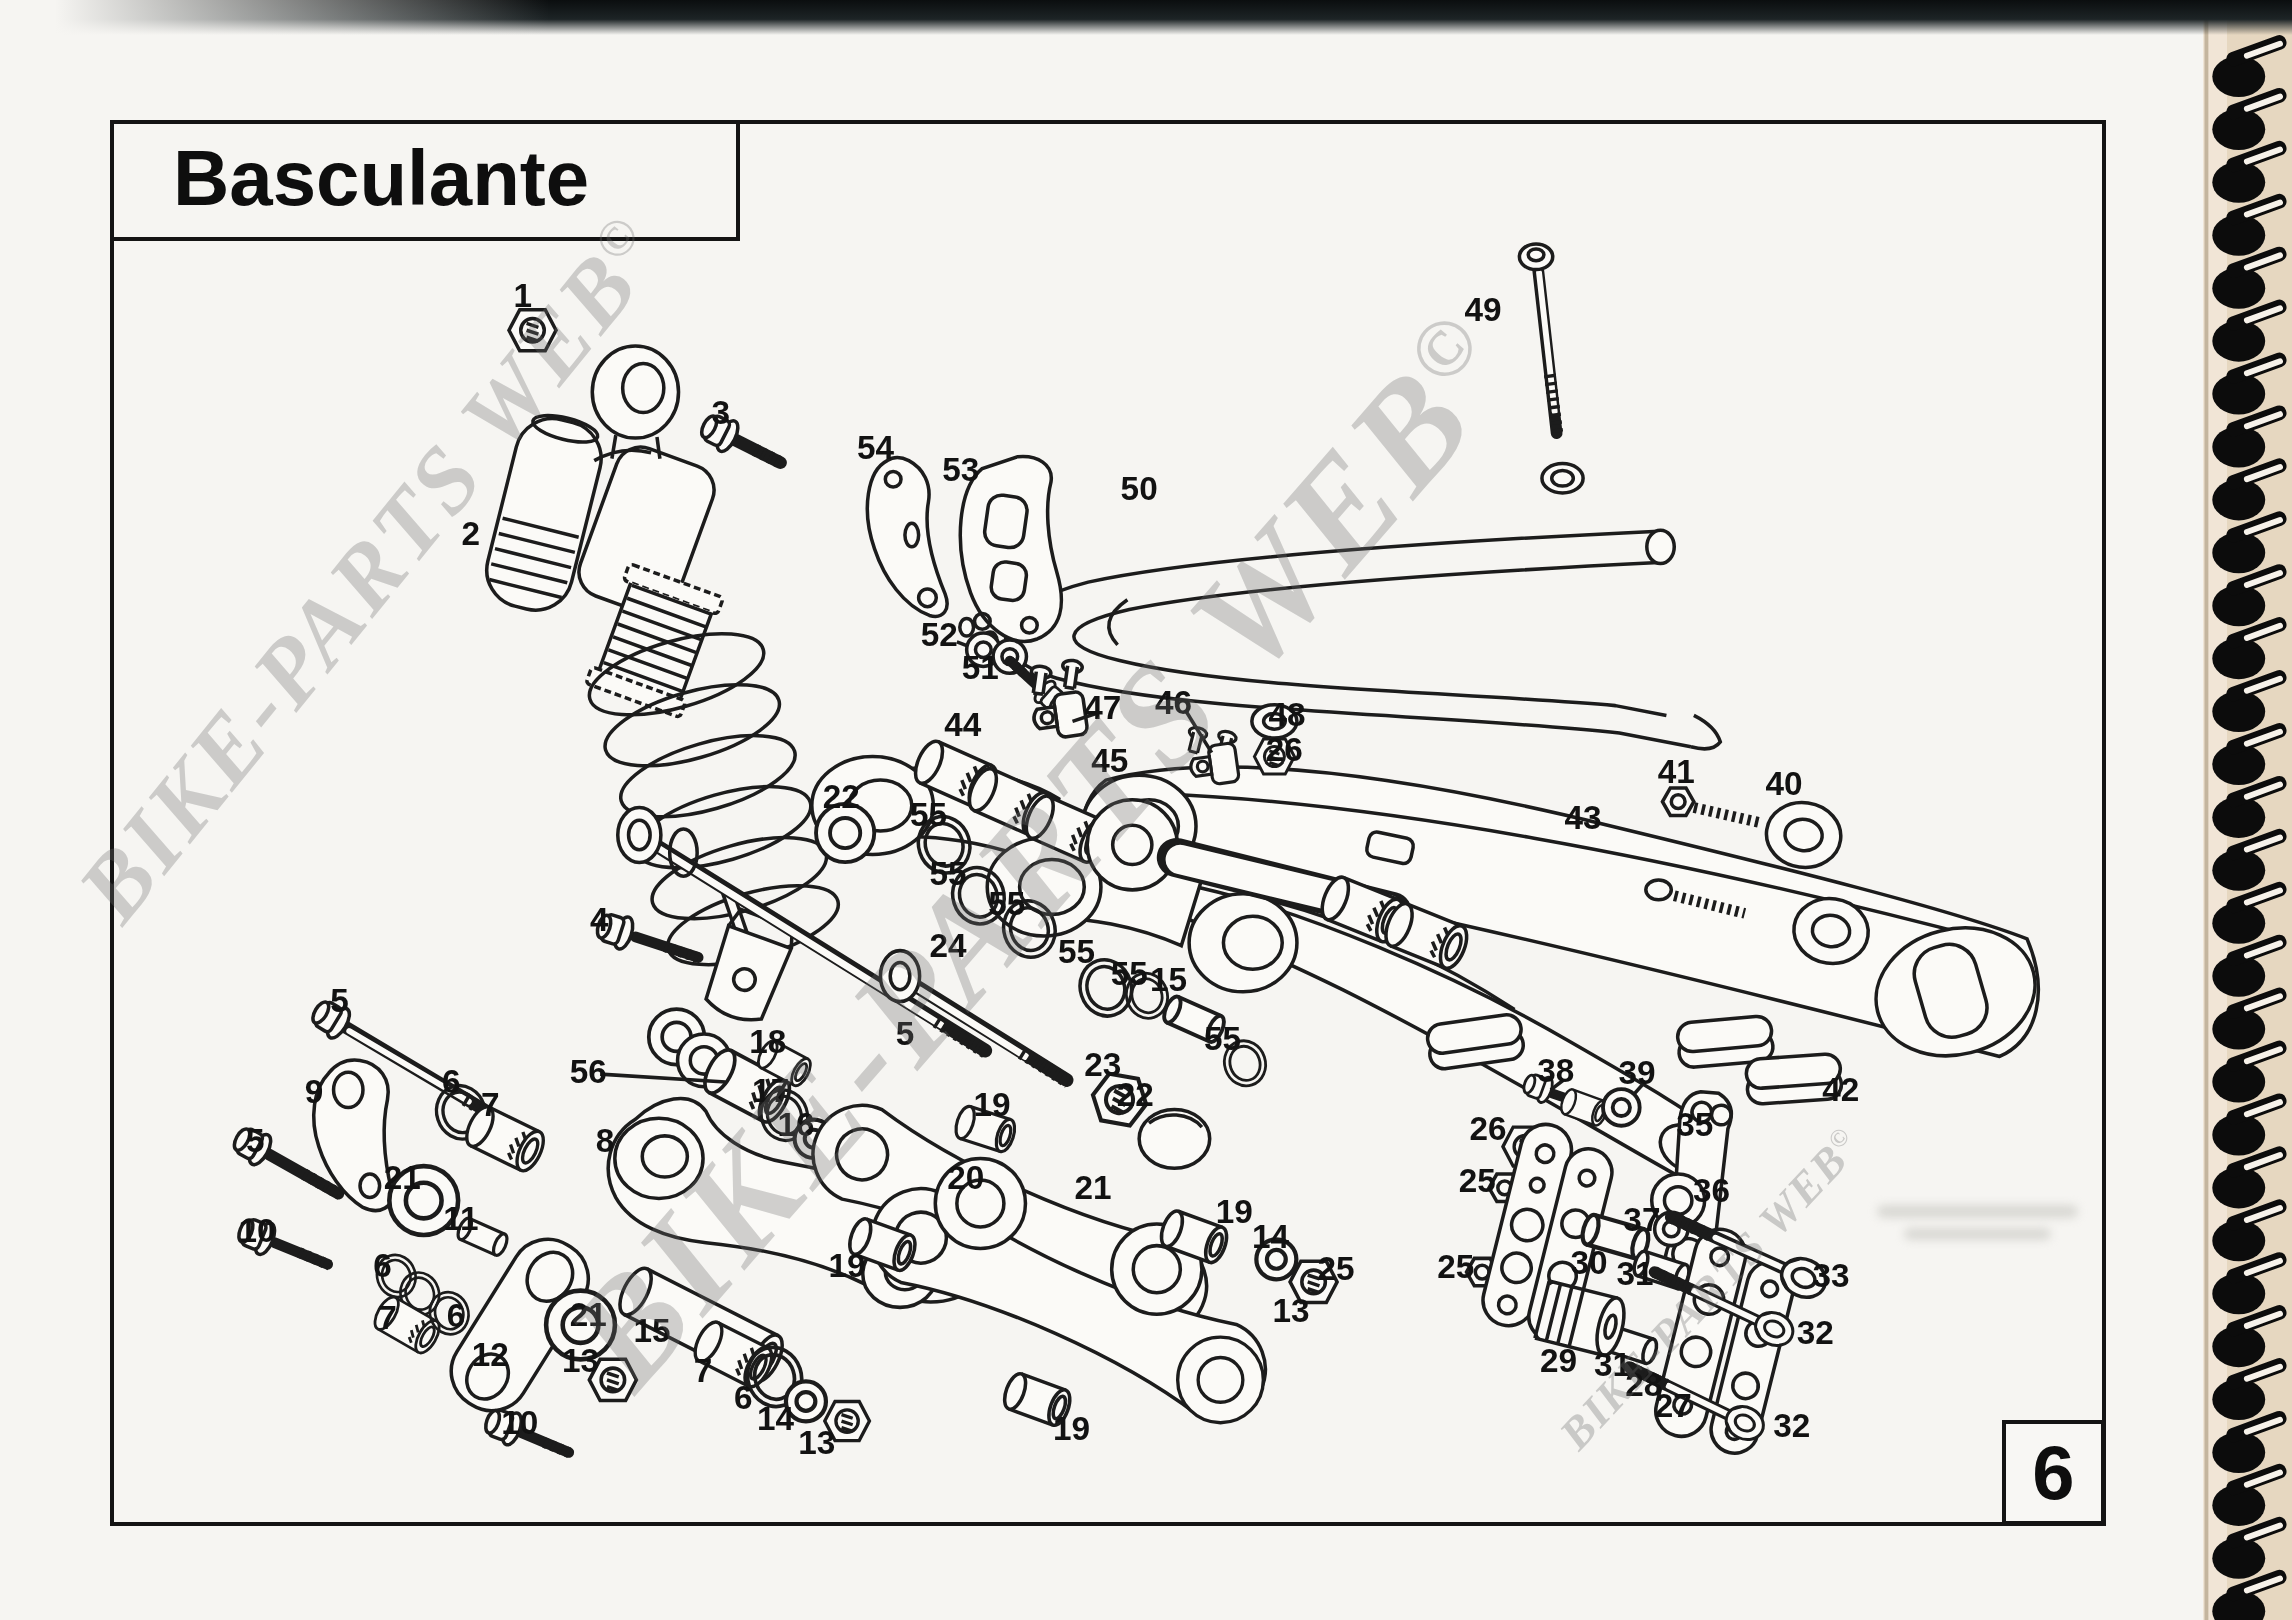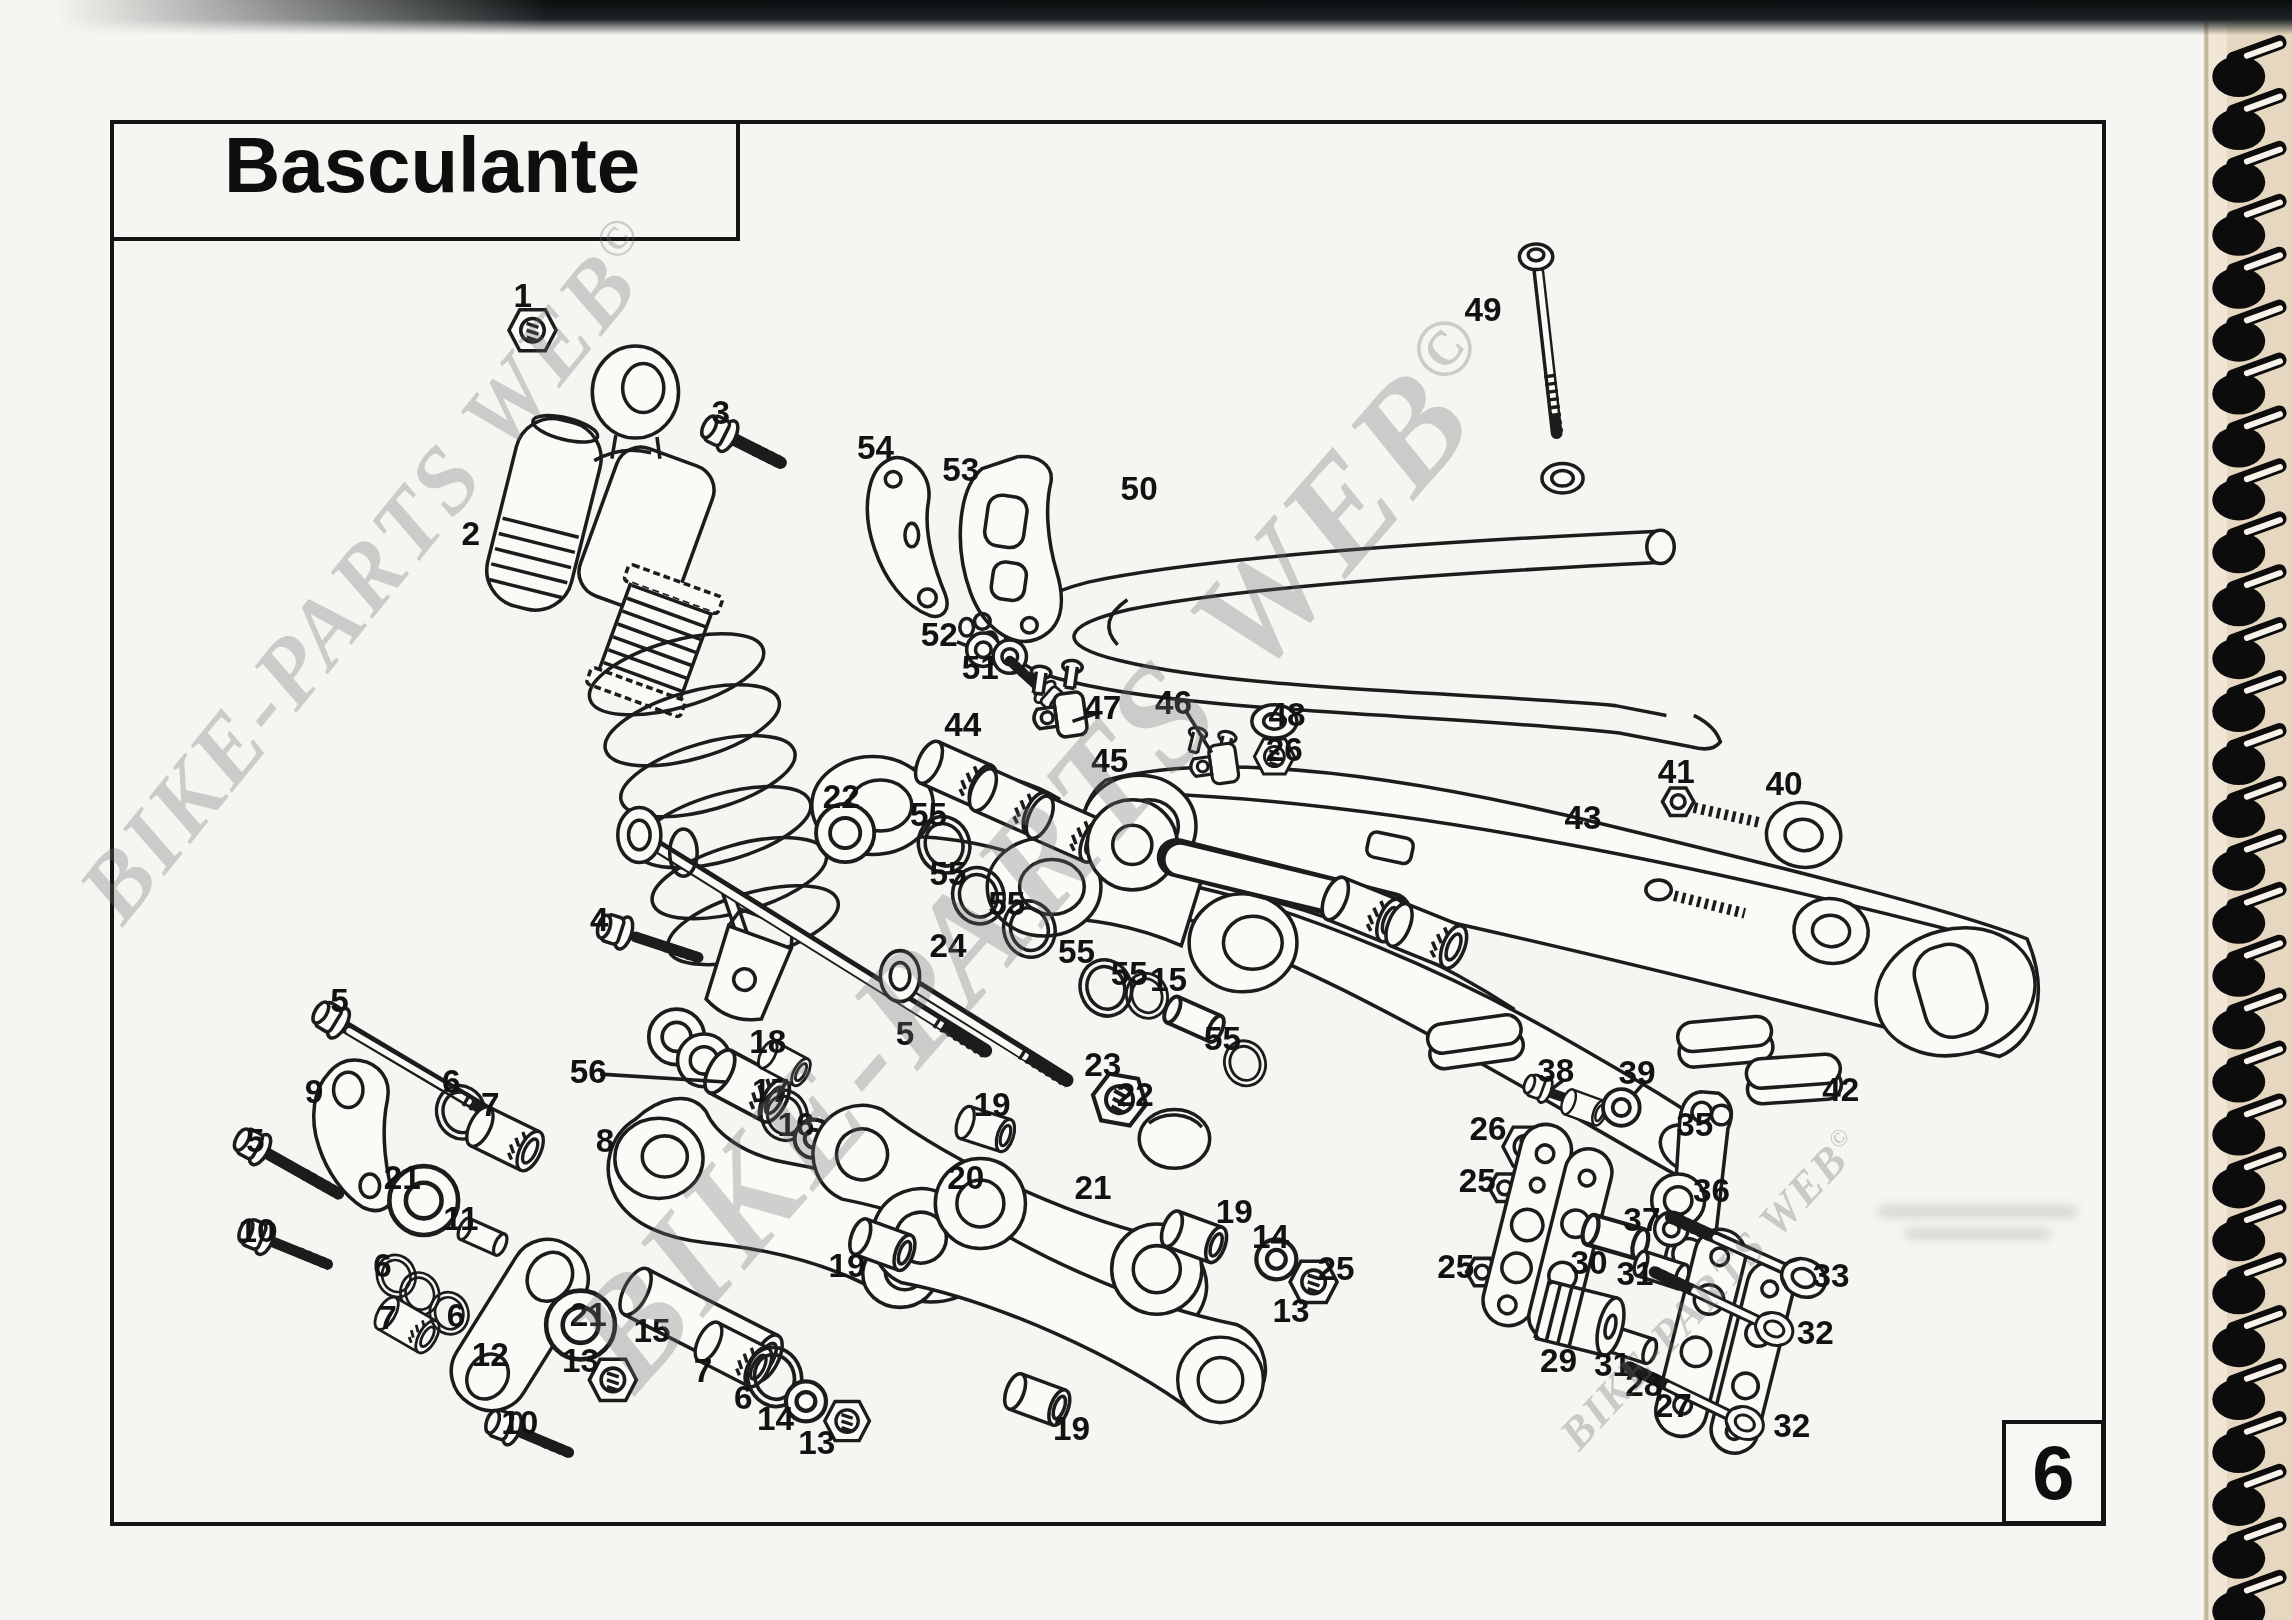--- a/index.html
+++ b/index.html
@@ -8,21 +8,21 @@
   
   .scan-band{position:absolute;left:0;top:0;width:2293px;height:35px;z-index:40;
      background:linear-gradient(to bottom,#0b0e0f 0%,#1d2426 55%,rgba(70,80,82,0) 100%);}
   .scan-band::after{content:'';position:absolute;left:0;top:0;width:549px;height:100%;
      background:linear-gradient(to right,#f6f5f2 10%,rgba(246,245,242,0));}
   
   .frame{position:absolute;left:110px;top:120px;width:1988px;height:1398px;
      border:4.9px solid #141414;z-index:5;background:transparent;}
   .title-box{position:absolute;left:110px;top:120px;width:630px;height:121px;
      border-right:4.9px solid #141414;border-bottom:4.9px solid #141414;z-index:6;
-     display:flex;box-sizing:border-box;padding-left:114px;}
+     display:flex;align-items:center;box-sizing:border-box;padding-left:63px;}
   .title{font-size:78px;font-weight:700;color:#0e0e0e;letter-spacing:0;}
   .pagenum-box{position:absolute;left:2002px;top:1420px;width:95px;height:97px;
      border:4.9px solid #141414;z-index:26;display:flex;align-items:center;justify-content:center;
      background:#f8f7f4;}
   .pagenum{font-size:76px;font-weight:700;color:#0e0e0e;}
   
   .wm{position:absolute;color:#6e6e6e;font-family:"Liberation Serif",serif;
       font-style:italic;font-weight:700;white-space:nowrap;z-index:30;pointer-events:none;}
   .wm .wm-c{font-size:55%;vertical-align:super;}
   .wm-a{left:98px;top:853px;font-size:94px;opacity:.30;letter-spacing:3.9px;

